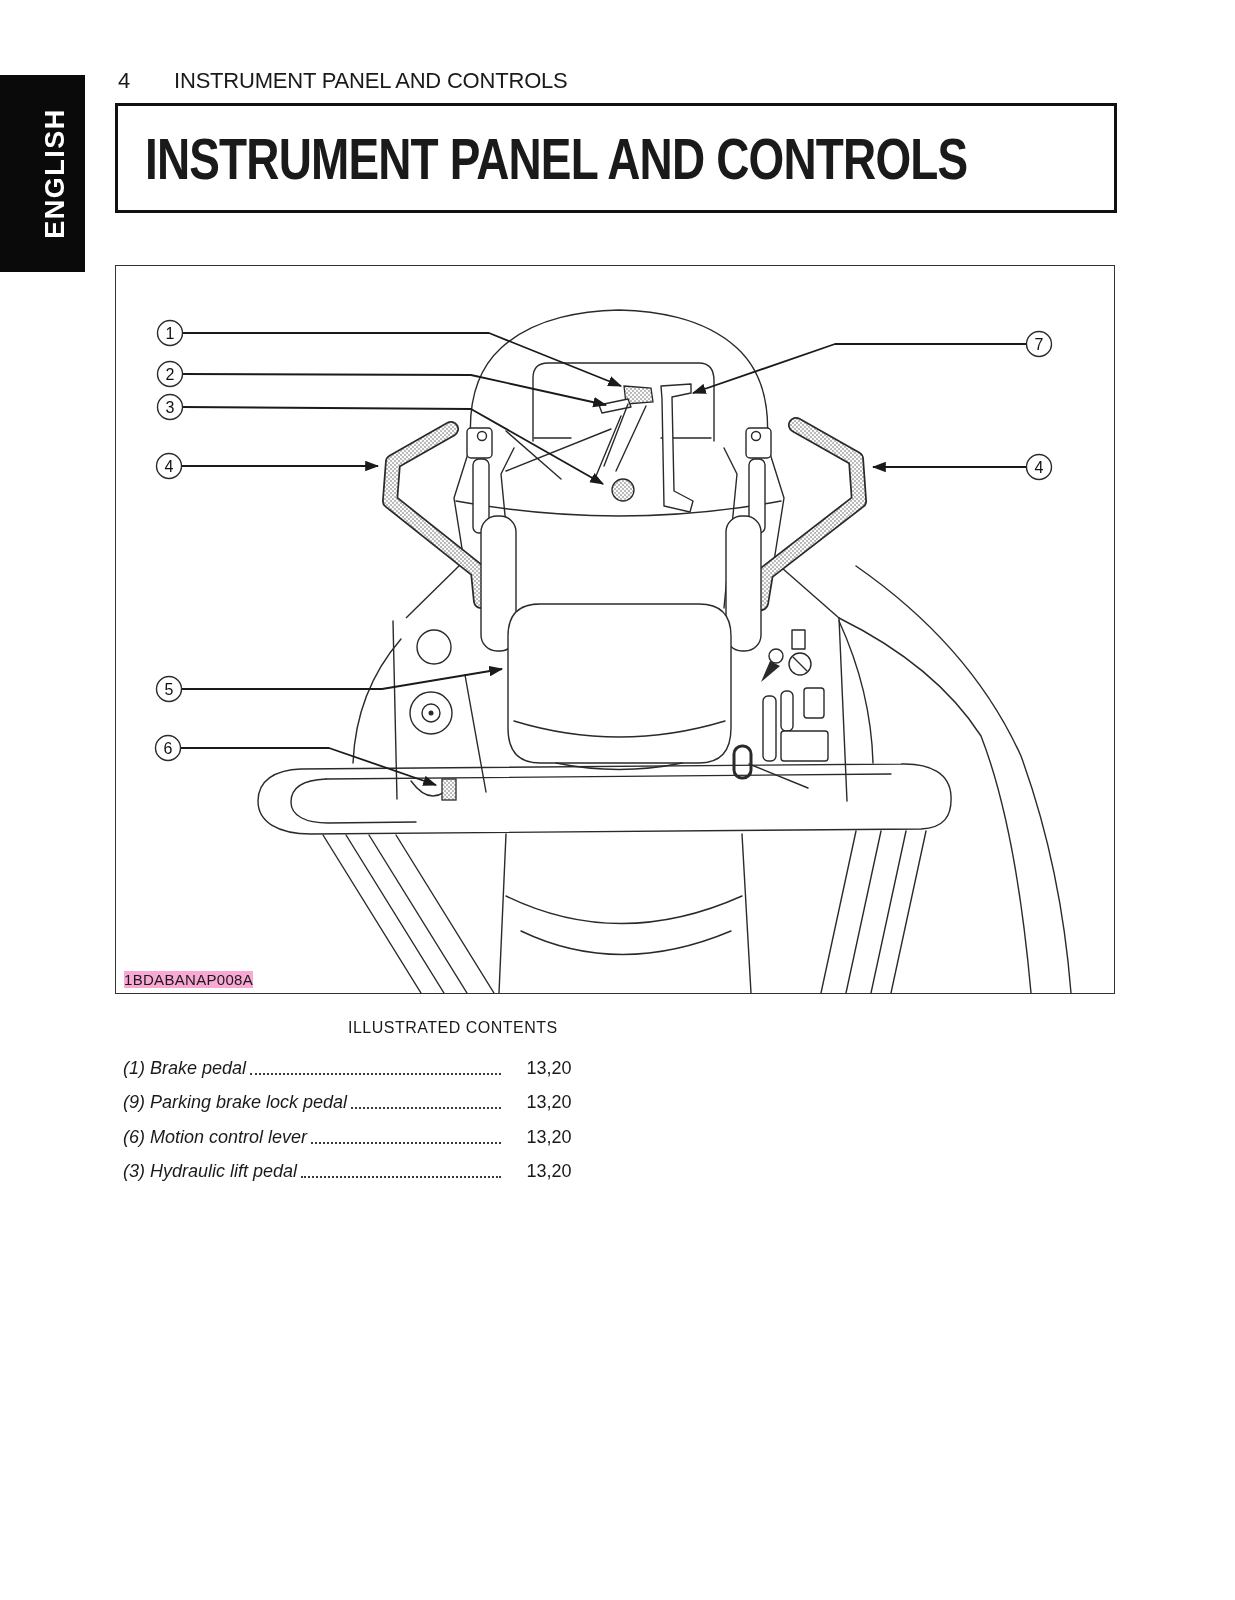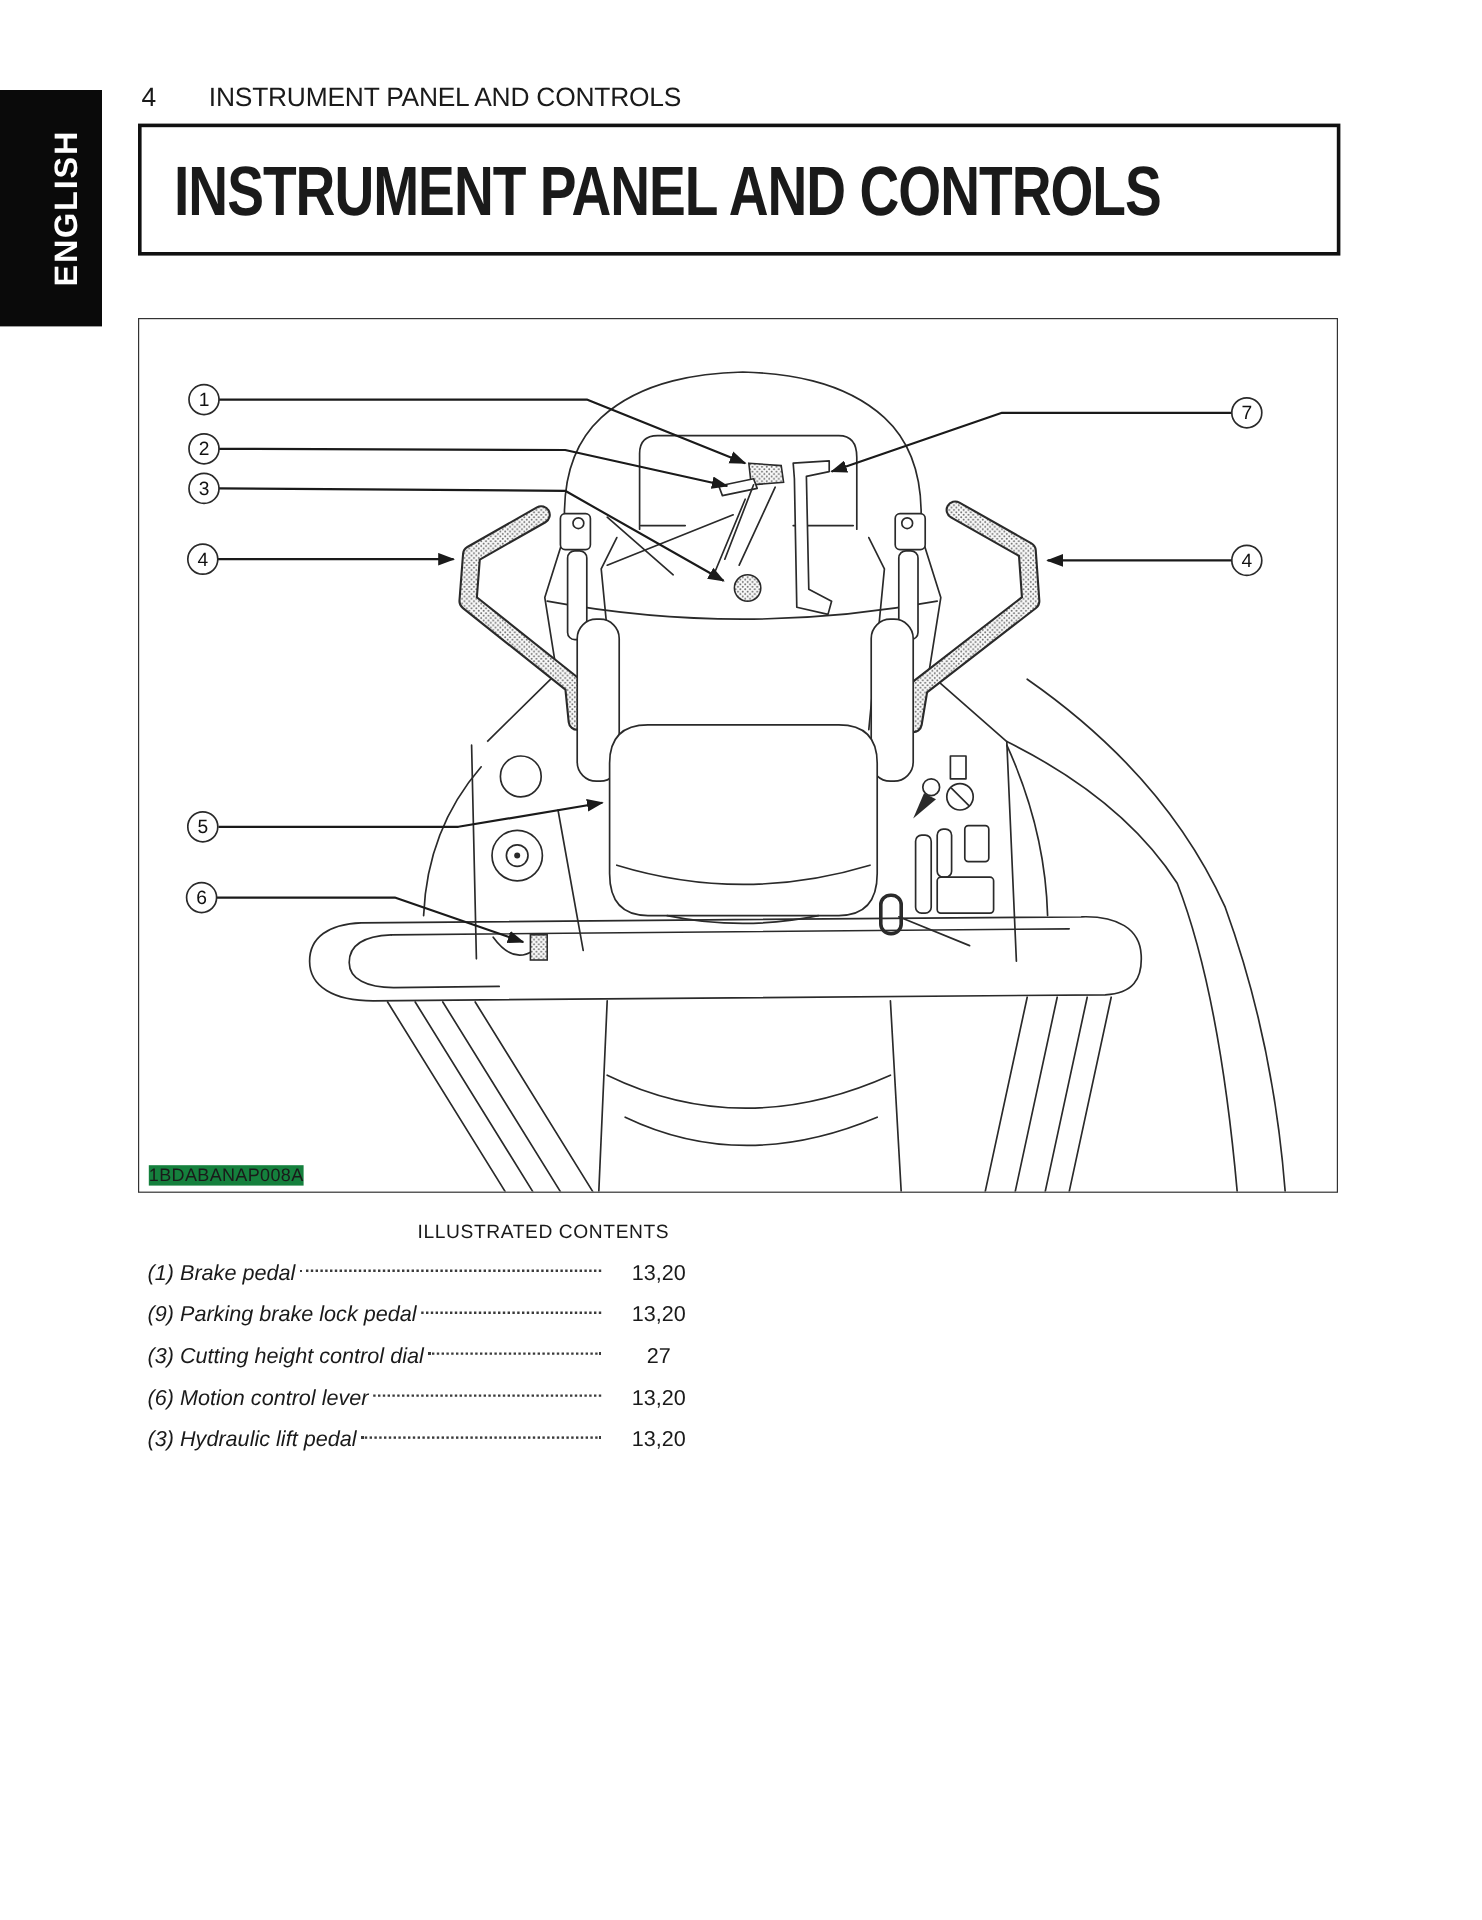--- a/index.html
+++ b/index.html
@@ -20,26 +20,26 @@
   .title-box{position:absolute;left:115px;top:103px;width:1002px;height:110px;
              border:3px solid #111;box-sizing:border-box;display:flex;align-items:center;
              padding-left:27px;background:#fff;}
   .title-box .title-text{font-size:56px;font-weight:bold;letter-spacing:-1px;white-space:nowrap;
              transform:scale(0.82,1.04);transform-origin:left center;}
 
   
   .figure-box{position:absolute;left:115px;top:265px;width:998px;height:727px;
               border:1.6px solid #333;box-sizing:content-box;background:#fff;}
   .figure-box svg{display:block;width:998px;height:727px;}
-  .fig-code{position:absolute;left:8px;bottom:5px;font-size:15px;letter-spacing:0.3px;background:#15803d;}
+  .fig-code{position:absolute;left:8px;bottom:5px;font-size:15px;letter-spacing:0.3px;background:#f9a8d4;}
 
   
   .toc-heading{position:absolute;left:348px;top:1019px;font-size:16px;letter-spacing:0.5px;}
   .toc{position:absolute;left:123px;top:1044px;width:462px;}
-  .toc-row{display:flex;align-items:center;height:34.6px;font-size:18px;}
+  .toc-row{display:flex;align-items:flex-end;height:34.6px;font-size:18px;}
   .toc-label{font-style:italic;white-space:nowrap;}
   .toc-leader{flex:1;border-bottom:2px dotted #3a3a3a;margin:0 12px 4px 4px;min-width:20px;}
   .toc-pages{width:72px;text-align:center;font-style:normal;flex:none;}
 
   svg text.callout-num{font-family:"Liberation Sans",sans-serif;font-size:16px;fill:#111;}
   svg .ln{fill:none;stroke:#2a2a2a;stroke-width:1.4;stroke-linejoin:round;stroke-linecap:round;}
   svg .ldr{fill:none;stroke:#1a1a1a;stroke-width:1.8;stroke-linejoin:round;}
   svg .wh{fill:#ffffff;stroke:#2a2a2a;stroke-width:1.4;stroke-linejoin:round;}
   svg .ht{fill:url(#hatch);stroke:#2a2a2a;stroke-width:1.3;}
 </style>
@@ -205,25 +205,20 @@
       <span class="toc-label">(1) Brake pedal</span>
       <span class="toc-leader"></span>
       <span class="toc-pages">13,20</span>
     </div>
     <div class="toc-row">
       <span class="toc-label">(9) Parking brake lock pedal</span>
       <span class="toc-leader"></span>
       <span class="toc-pages">13,20</span>
     </div>
     <div class="toc-row">
-      <span class="toc-label">(3) Cutting height control dial</span>
-      <span class="toc-leader"></span>
-      <span class="toc-pages">27</span>
-    </div>
-    <div class="toc-row">
       <span class="toc-label">(6) Motion control lever</span>
       <span class="toc-leader"></span>
       <span class="toc-pages">13,20</span>
     </div>
     <div class="toc-row">
       <span class="toc-label">(3) Hydraulic lift pedal</span>
       <span class="toc-leader"></span>
       <span class="toc-pages">13,20</span>
     </div>
   </div>

